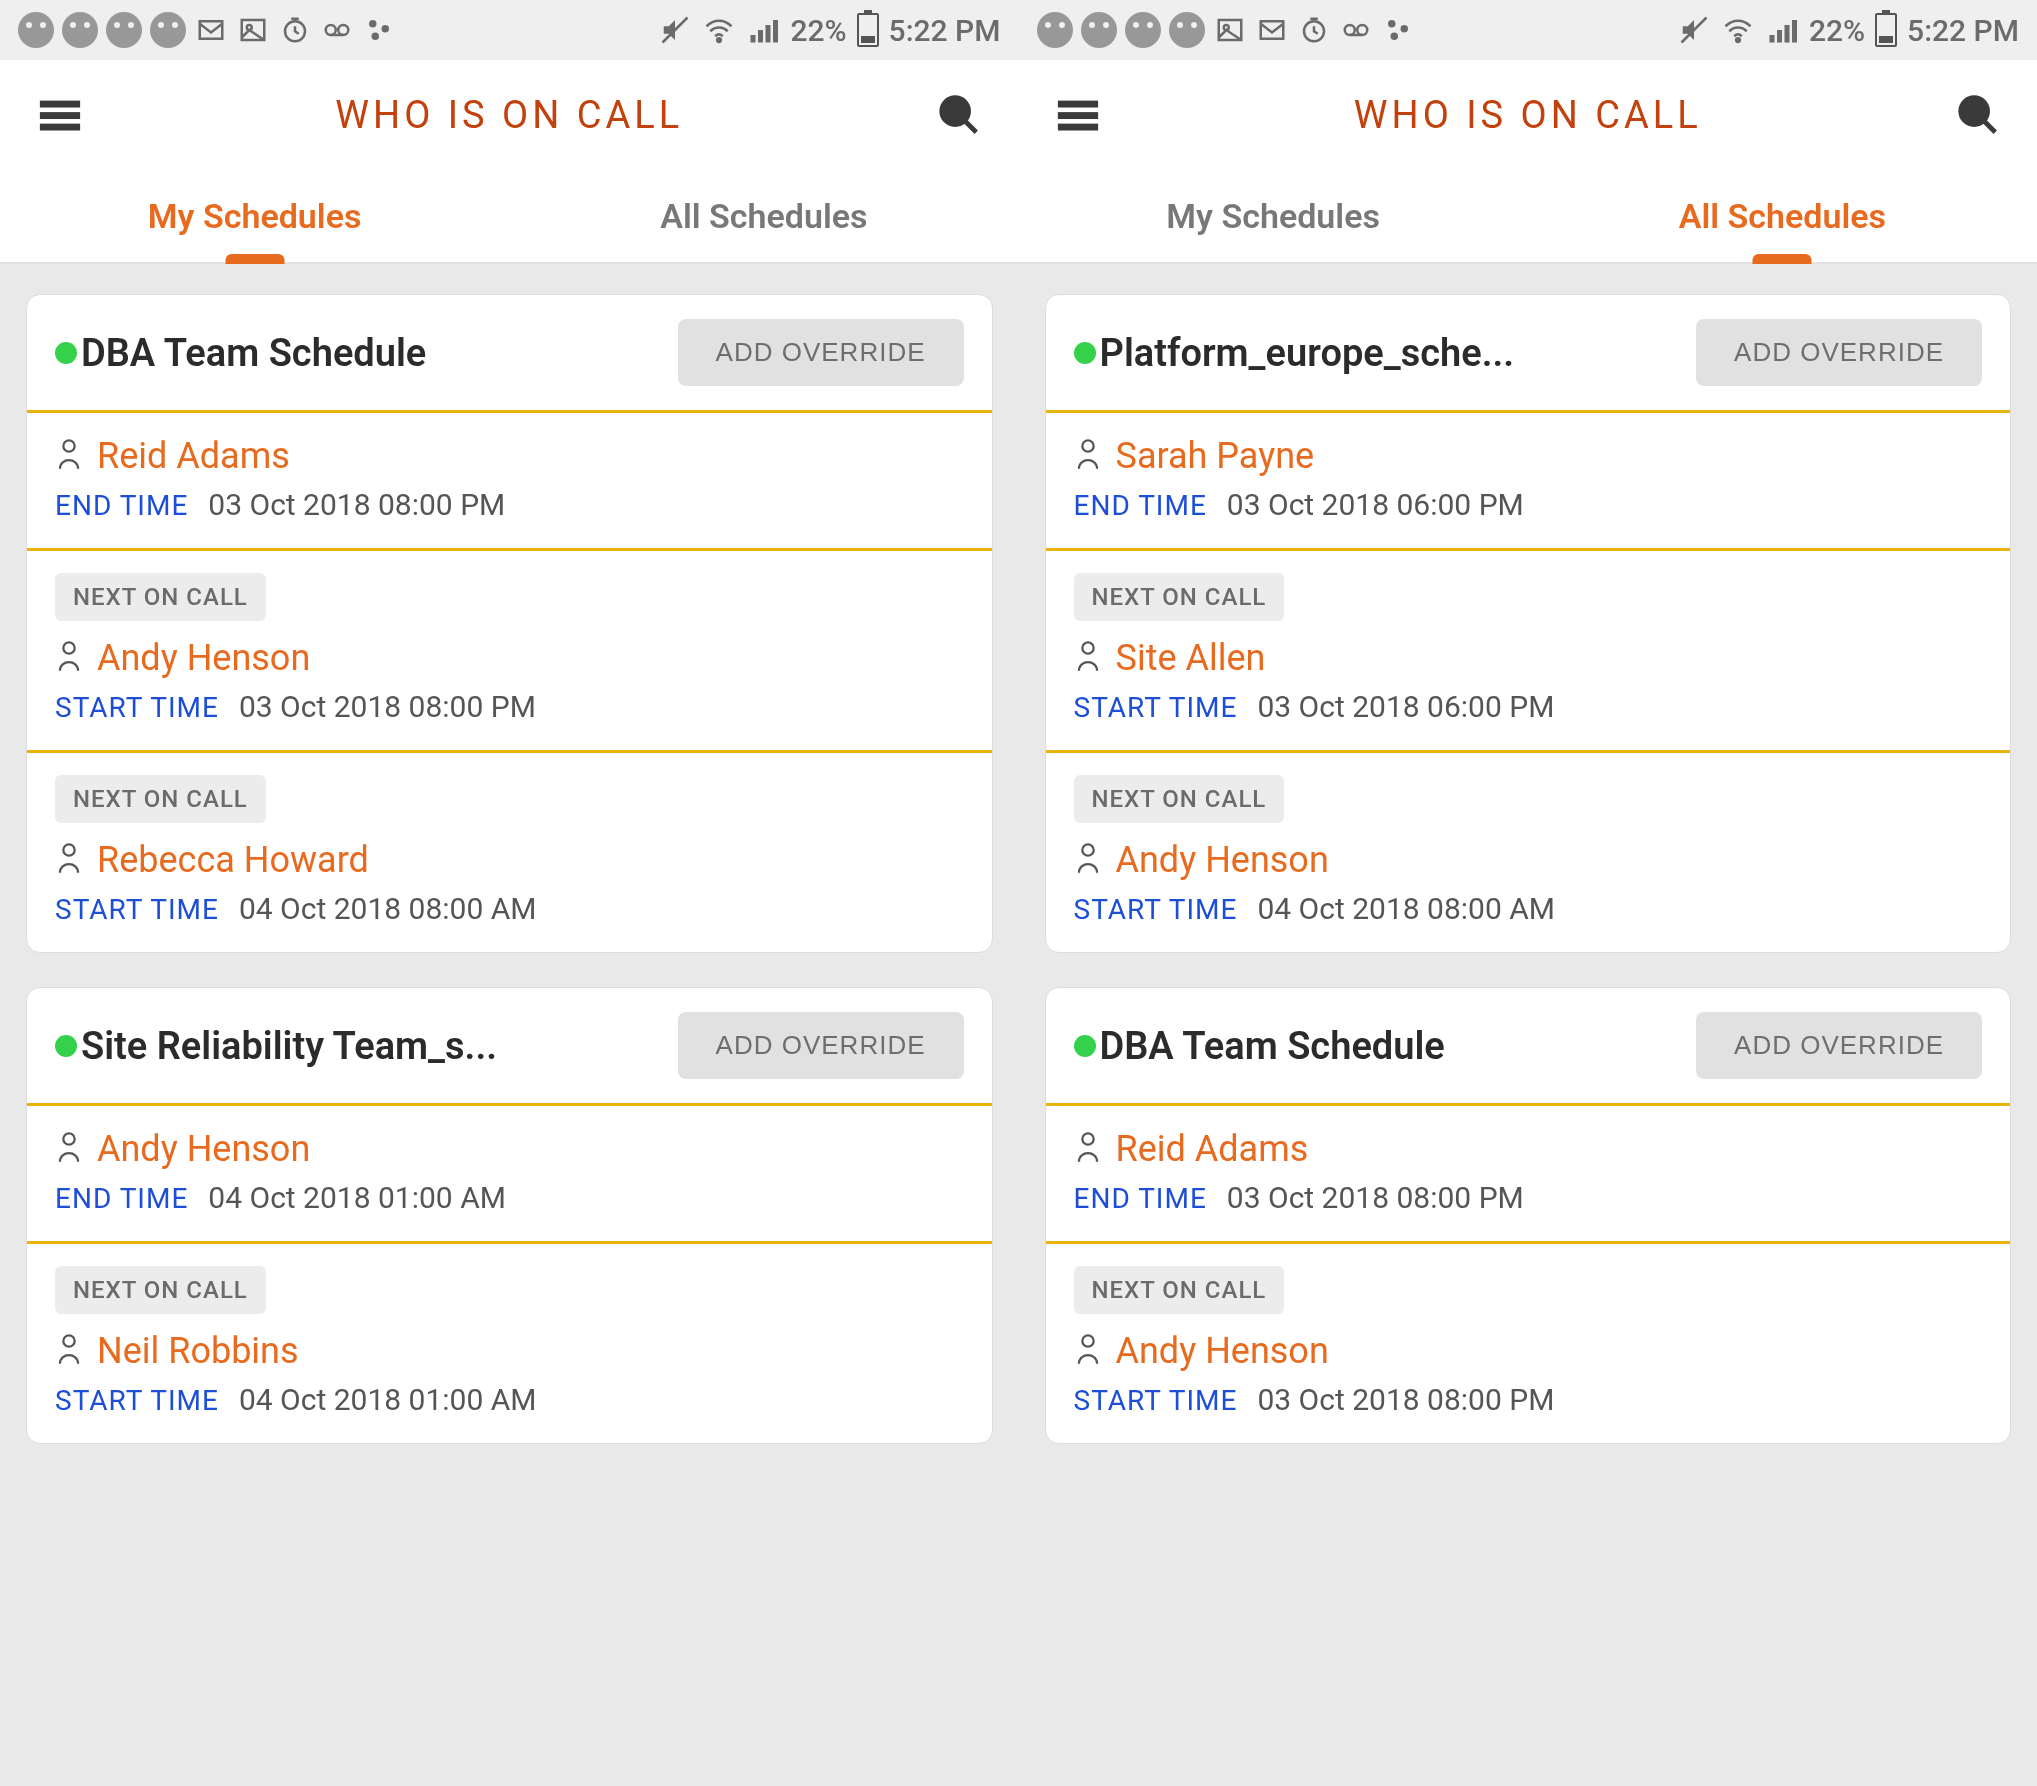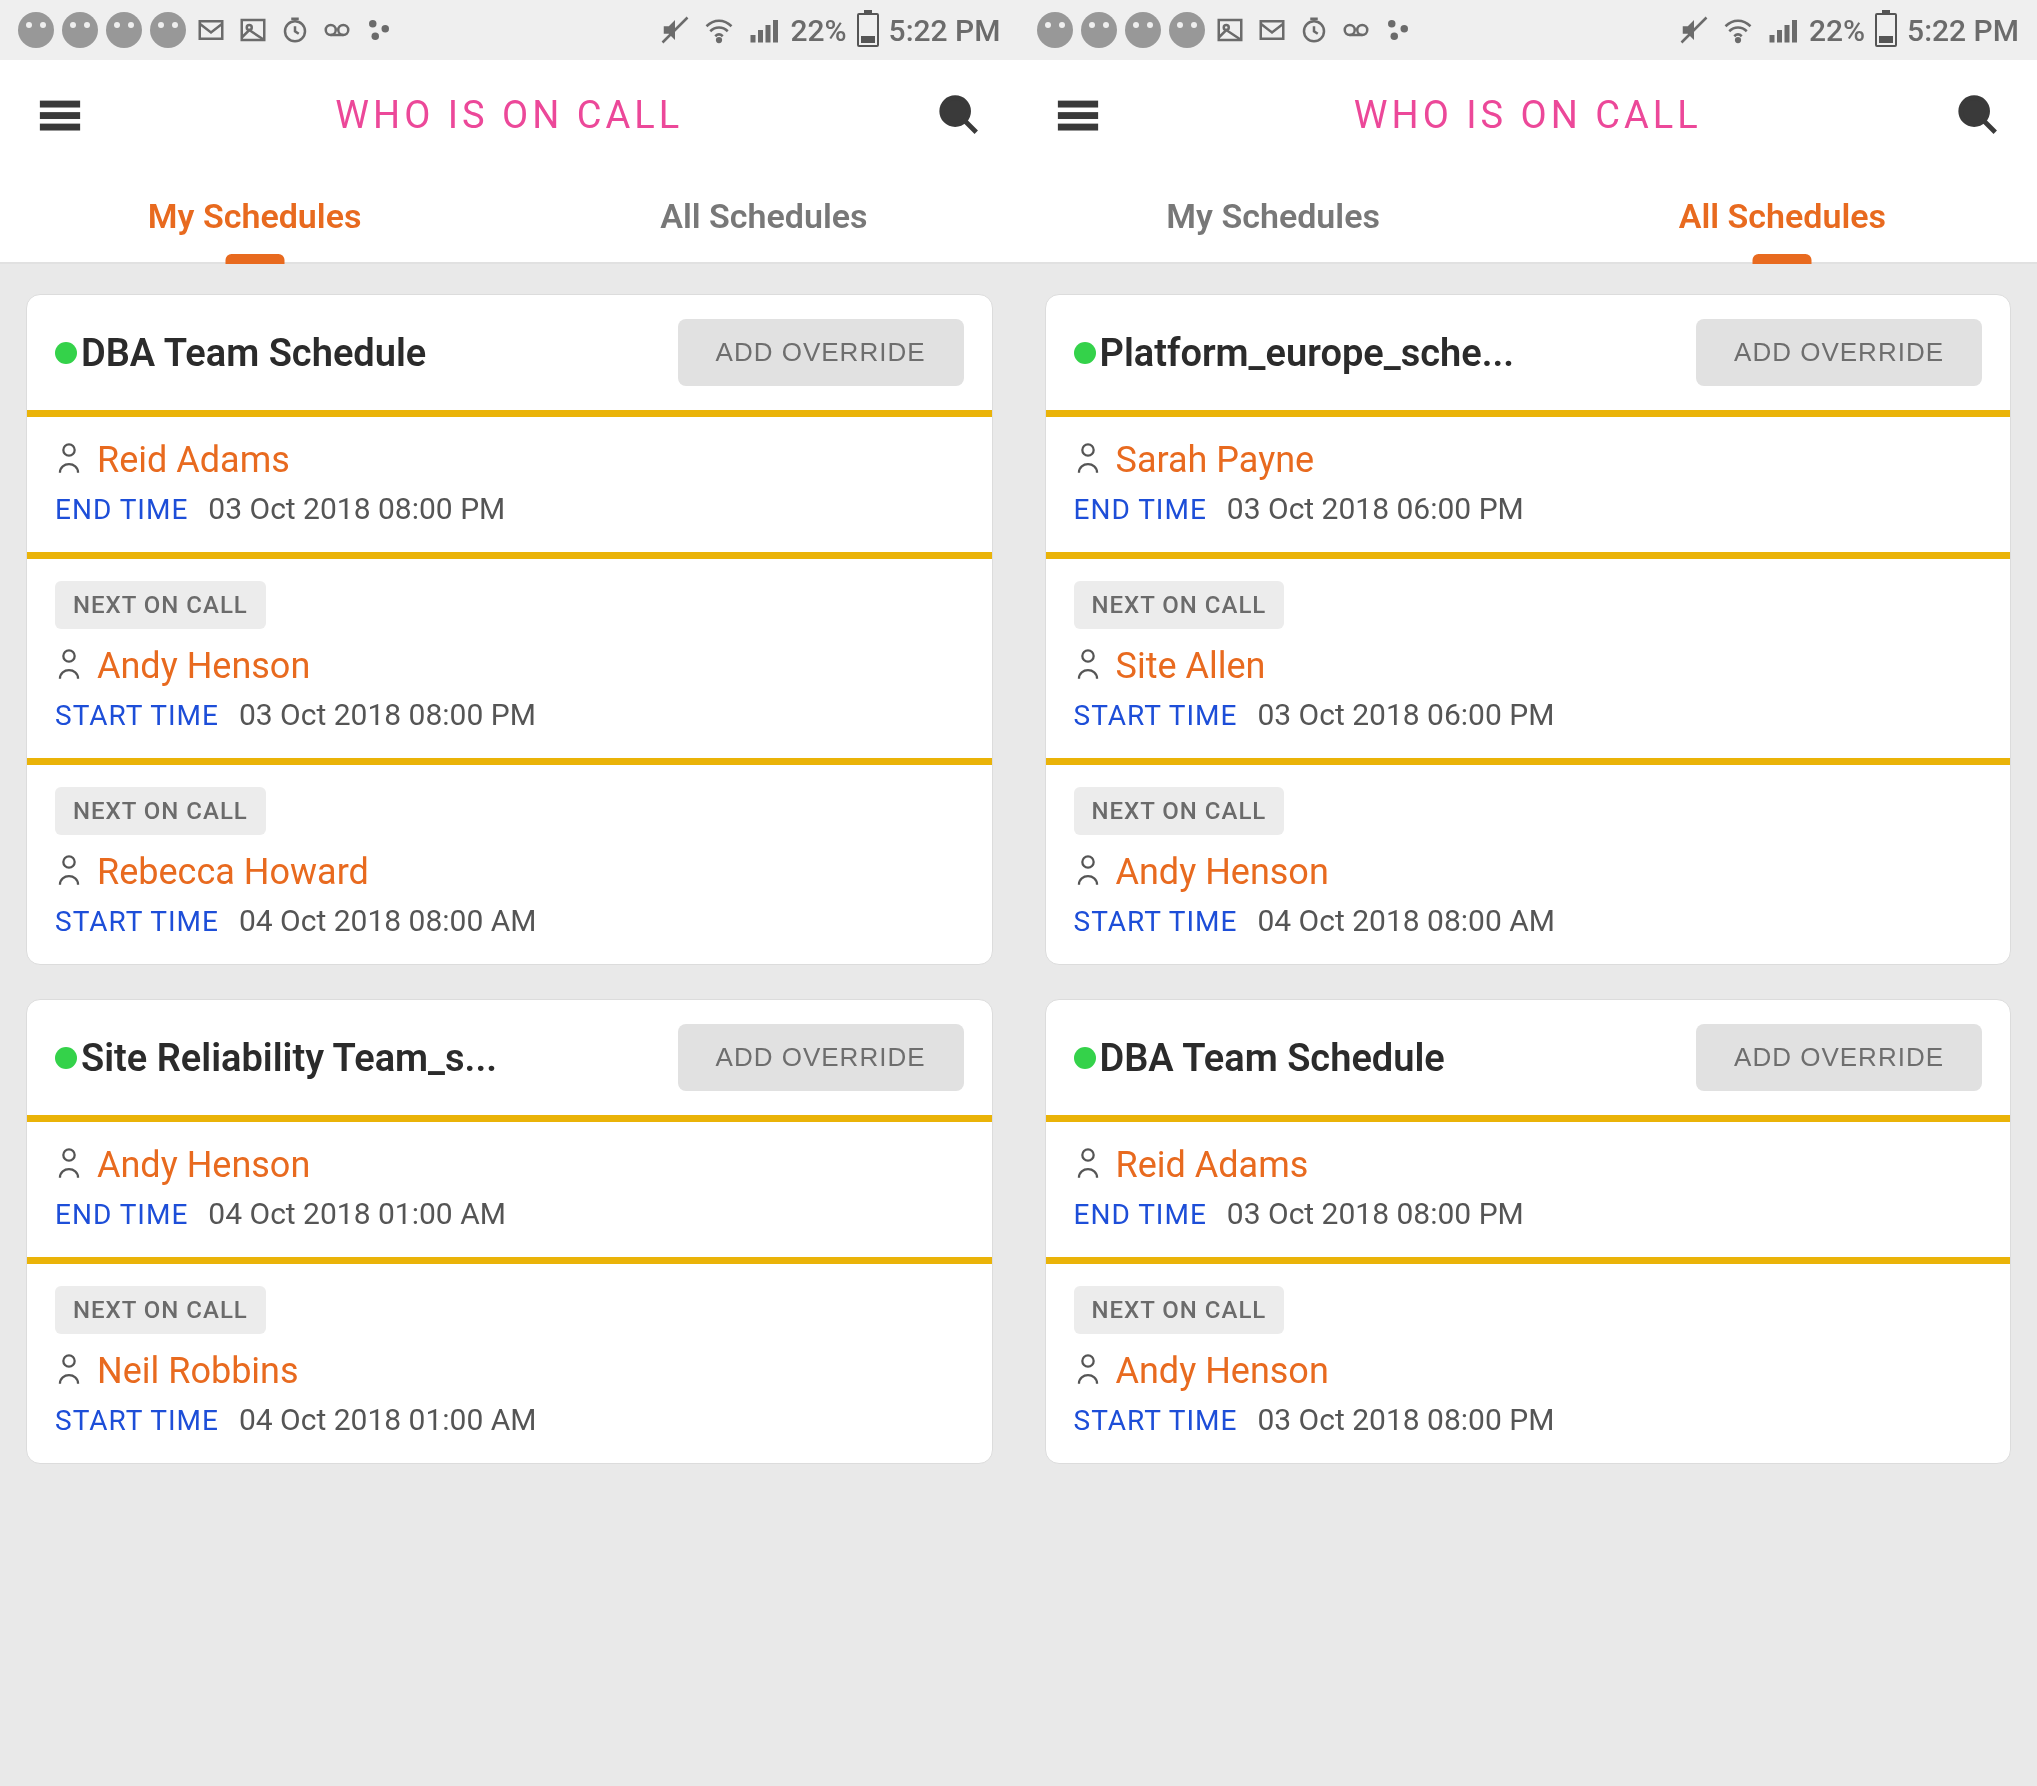--- a/index.html
+++ b/index.html
@@ -15,39 +15,39 @@
   .face::before{content:""; position:absolute; left:8px; top:10px; width:6px;height:6px;border-radius:50%;background:#efefef;}
   .face::after{content:""; position:absolute; right:8px; top:10px; width:6px;height:6px;border-radius:50%;background:#efefef;}
   .ico-sm { width:34px; height:34px; display:inline-flex; align-items:center; justify-content:center;}
   .ico-sm svg{width:30px;height:30px;}
   .batt { width: 22px; height: 34px; border: 2px solid #555; border-radius: 2px; position: relative; display:inline-block;}
   .batt::before{content:"";position:absolute;top:-5px;left:5px;width:8px;height:3px;background:#555;}
   .batt::after{content:"";position:absolute;bottom:2px;left:2px;right:2px;height:22%;background:#555;}
 
   
   .appbar { height: 109px; display: flex; align-items: center; padding: 0 30px; background: #fff; }
-  .appbar .title { flex: 1; text-align: center; font-size: 38px; font-weight: 400; letter-spacing: 4px; color: #ec4899; }
+  .appbar .title { flex: 1; text-align: center; font-size: 38px; font-weight: 400; letter-spacing: 4px; color: #c2410c; }
   .iconbtn { width: 59px; height: 59px; display:flex; align-items:center; justify-content:center;}
   .iconbtn svg { width: 46px; height: 46px; stroke:#3a3a3a; fill:#3a3a3a;}
 
   
   .tabs { height: 95px; display: flex; border-bottom: 2px solid #e1e1e1; background:#fff;}
   .tab { flex: 1; display:flex; align-items:center; justify-content:center; font-size: 34px; font-weight:600; color:#787878; position:relative;}
   .tab.active { color:#e86a1f; }
   .tab.active::after { content:""; position:absolute; bottom:-2px; left:50%; transform:translateX(-50%); width:59px; height:10px; background:#e86a1f; border-radius:6px 6px 0 0;}
 
   
   .content { flex:1; background:#e9e9e9; padding: 30px 26px; overflow:hidden; display:flex; flex-direction:column; gap:34px;}
   .card { background:#fff; border:1px solid #dcdcdc; border-radius:14px; overflow:hidden;}
   .card-head { display:flex; align-items:center; padding: 24px 28px; gap:4px;}
   .dot { width:22px; height:22px; border-radius:50%; background:#34d24a; flex-shrink:0;}
   .card-title { font-size:38px; font-weight:600; color:#2b2b2b; flex:1; white-space:nowrap; overflow:hidden; text-overflow:ellipsis;}
   .override-btn { background:#e1e1e1; color:#6e6e6e; font-size:26px; font-weight:500; letter-spacing:1px; padding:18px 38px; border-radius:8px; border:none;}
 
-  .row { border-top:7px solid #eab308; padding: 22px 28px 26px;}
+  .row { border-top:3px solid #eab308; padding: 22px 28px 26px;}
   .badge { display:inline-block; background:#ececec; color:#6b6b6b; font-size:24px; font-weight:500; letter-spacing:1px; padding:10px 18px; border-radius:6px; margin-bottom:16px;}
   .person { display:flex; align-items:center; gap:14px; margin-bottom:10px;}
   .person-name { color:#e86a1f; font-size:36px; font-weight:400;}
   .person svg{width:28px;height:34px;}
   .timerow { display:flex; gap:20px; align-items:baseline;}
   .timelabel { color:#1d4ed8; font-size:28px; letter-spacing:1px;}
   .timeval { color:#555; font-size:30px;}
 </style>
 </head>
 <body>

